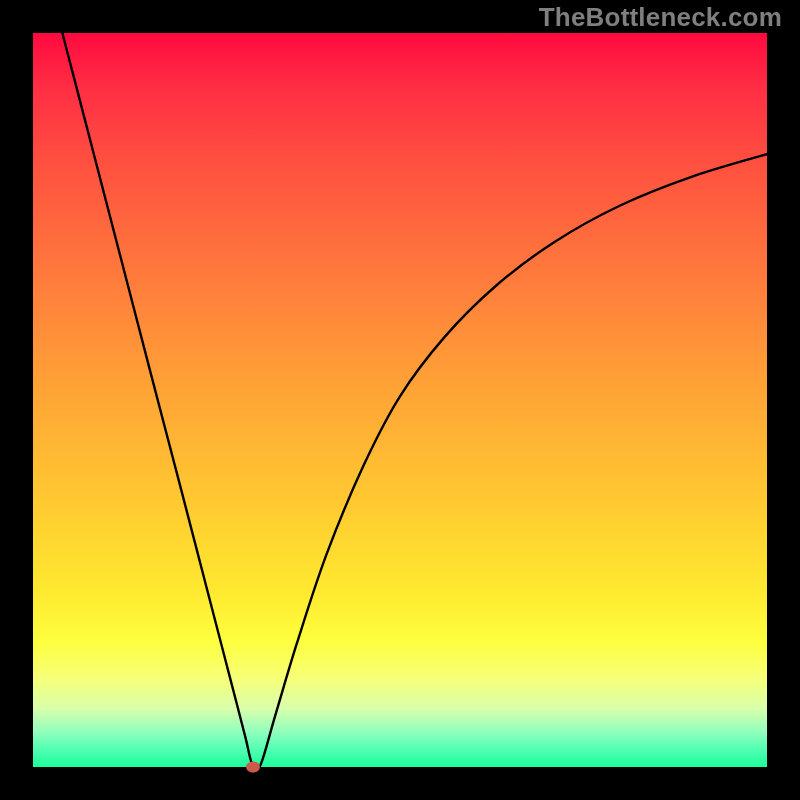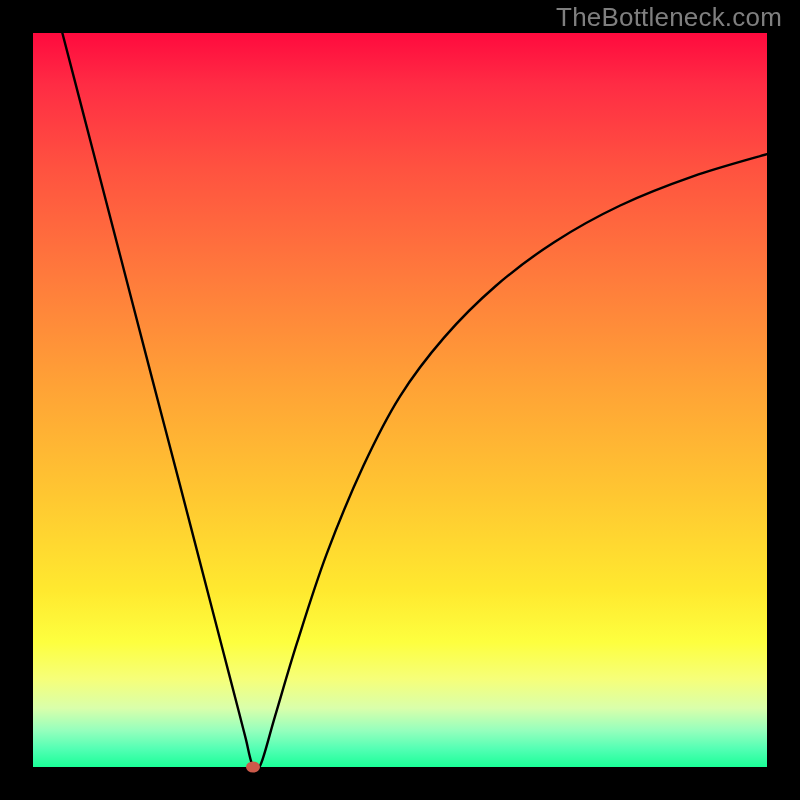--- a/index.html
+++ b/index.html
@@ -18,21 +18,21 @@
     width: 800px;
     height: 800px;
     background: #000;
   }
   .watermark {
     position: absolute;
     top: 2px;
     right: 18px;
     color: #7f7f7f;
     font-size: 26px;
-    font-weight: 400;
+    font-weight: 700;
     letter-spacing: 0.2px;
   }
   .plot {
     position: absolute;
     left: 33px;
     top: 33px;
     width: 734px;
     height: 734px;
     
     background: linear-gradient(to bottom,

